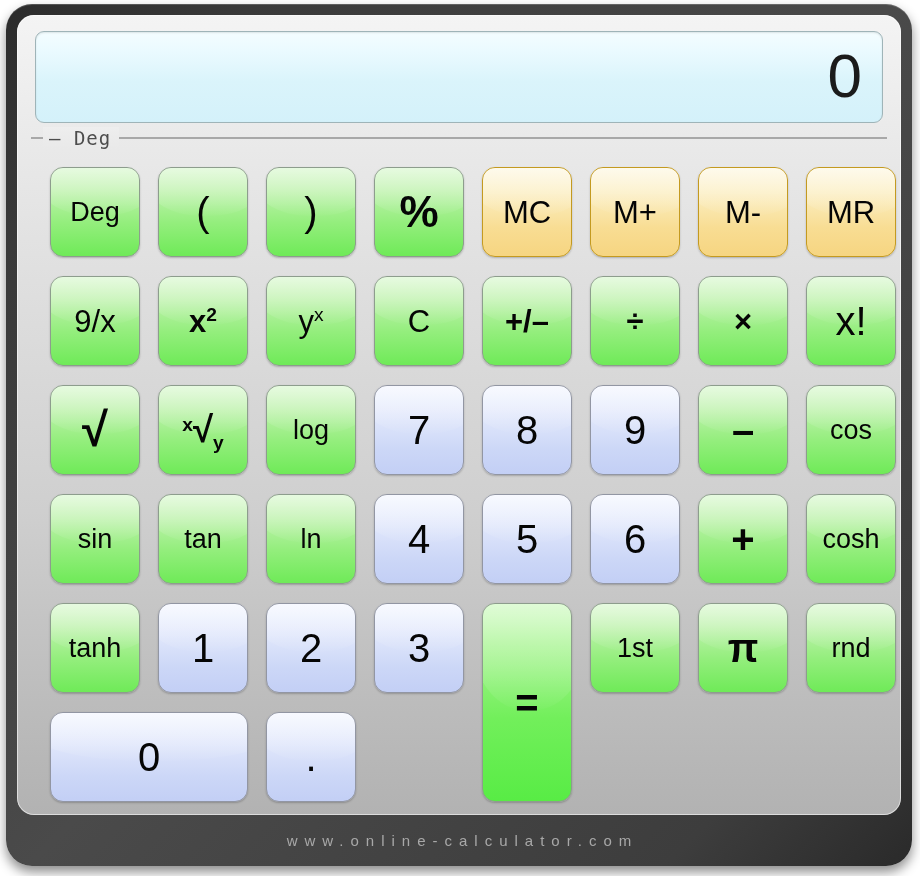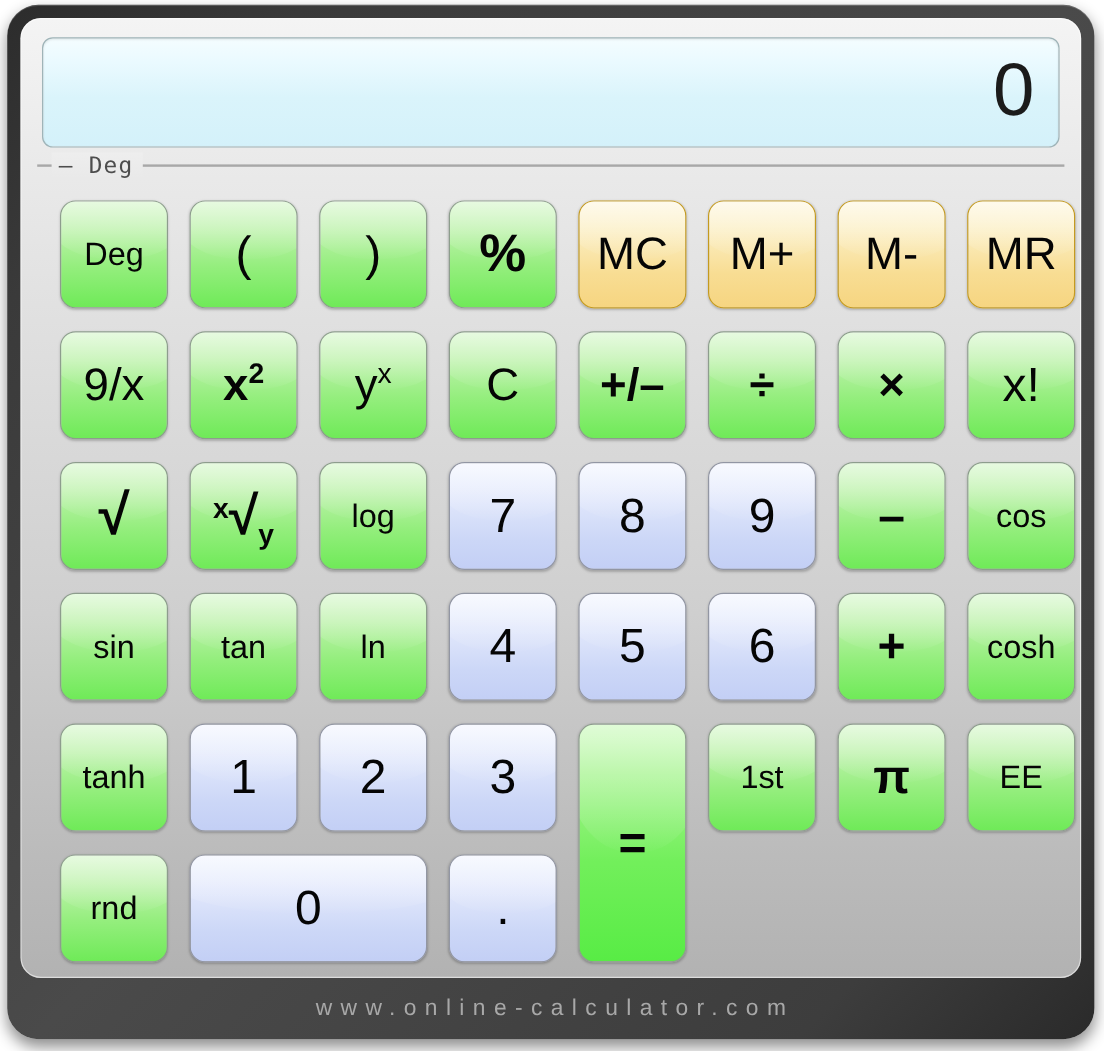--- a/index.html
+++ b/index.html
@@ -138,21 +138,21 @@
     background: linear-gradient(180deg, #c8f9b8 0%, #a6f48f 20%, #72ef5b 58%, #58ec45 100%);
     border-color: #8d9d8d;
   }
 
   
   .key.span-2col { grid-column: span 2; }
   .key.span-2row { grid-row: span 2; }
 
   
   .key.sz-sm  { font-size: 27px; }
-  .key.sz-md  { font-size: 38px; }
+  .key.sz-md  { font-size: 31px; }
   .key.sz-lg  { font-size: 40px; }
   .key.sz-xl  { font-size: 44px; }
   .key.bold   { font-weight: bold; }
 
   .sup { font-size: 0.62em; vertical-align: super; line-height: 0; }
   .sub { font-size: 0.62em; vertical-align: sub;   line-height: 0; }
   .radsign { font-weight: bold; font-size: 1.18em; }
 
   
   .key.span-2col .label { }
@@ -163,21 +163,21 @@
     left: 11px;
     right: 11px;
     bottom: 0;
     height: 51px;
     display: flex;
     align-items: center;
     justify-content: center;
   }
   #footer-text {
     font-family: "Liberation Sans", sans-serif;
-    font-size: 19px;
+    font-size: 15px;
     color: #a8a8a8;
     letter-spacing: 7px;
     text-indent: 7px;
   }
 </style>
 </head>
 <body>
 
 <div id="calculator-frame">
 
@@ -302,23 +302,20 @@
           <div class="key equals sz-lg bold span-2row">
             <span class="label">=</span>
           </div>
           <div class="key green sz-sm">
             <span class="label">1st</span>
           </div>
           <div class="key green sz-lg bold">
             <span class="label">π</span>
           </div>
           <div class="key green sz-sm">
-            <span class="label">EE</span>
-          </div>
-          <div class="key green sz-sm">
             <span class="label">rnd</span>
           </div>
           <div class="key blue sz-lg span-2col">
             <span class="label">0</span>
           </div>
           <div class="key blue sz-lg">
             <span class="label">.</span>
           </div>
         </div>
     </div>

